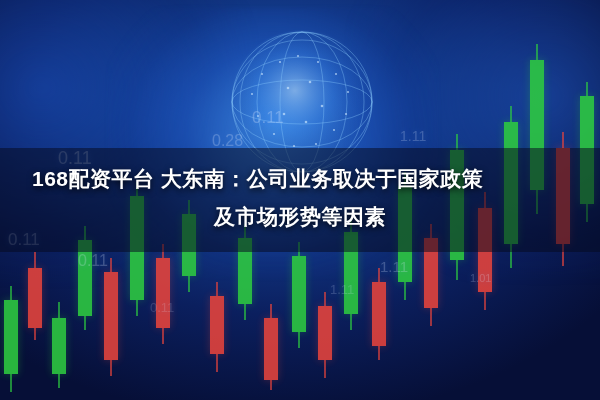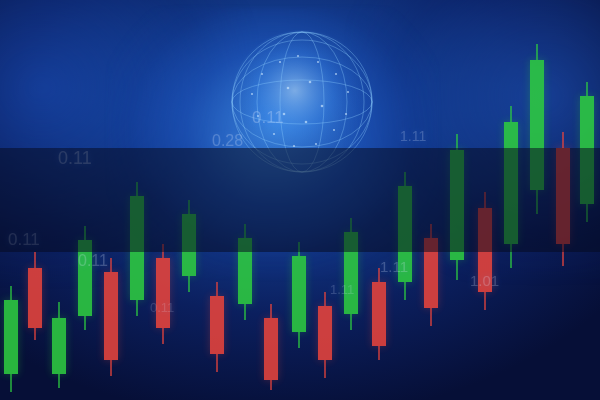--- a/index.html
+++ b/index.html
@@ -262,22 +262,24 @@
     </div>
 
   <div class="prices">
       <div class="pricenum" style="left: 252px; top: 108px; font-size: 17px; opacity: 0.55;">0.11</div>
       <div class="pricenum" style="left: 400px; top: 128px; font-size: 14px; opacity: 0.42;">1.11</div>
       <div class="pricenum" style="left: 212px; top: 132px; font-size: 16px; opacity: 0.48;">0.28</div>
       <div class="pricenum" style="left: 58px; top: 148px; font-size: 18px; opacity: 0.6;">0.11</div>
       <div class="pricenum" style="left: 8px; top: 230px; font-size: 17px; opacity: 0.5;">0.11</div>
       <div class="pricenum" style="left: 78px; top: 252px; font-size: 16px; opacity: 0.45;">0.11</div>
       <div class="pricenum" style="left: 380px; top: 258px; font-size: 15px; opacity: 0.45;">1.11</div>
-      <div class="pricenum" style="left: 470px; top: 272px; font-size: 15px; opacity: 0.42;">1.01</div>
+      <div class="pricenum" style="left: 470px; top: 272px; font-size: 11px; opacity: 0.42;">1.01</div>
       <div class="pricenum" style="left: 330px; top: 282px; font-size: 13px; opacity: 0.35;">1.11</div>
       <div class="pricenum" style="left: 150px; top: 300px; font-size: 13px; opacity: 0.3;">0.11</div>
     </div>
 
   <div class="band"></div>
   <div class="headline">
+    <span class="l1">168配资平台 大东南：公司业务取决于国家政策</span>
+    <span class="l2">及市场形势等因素</span>
   </div>
 
 </div>
 
 </body></html>

